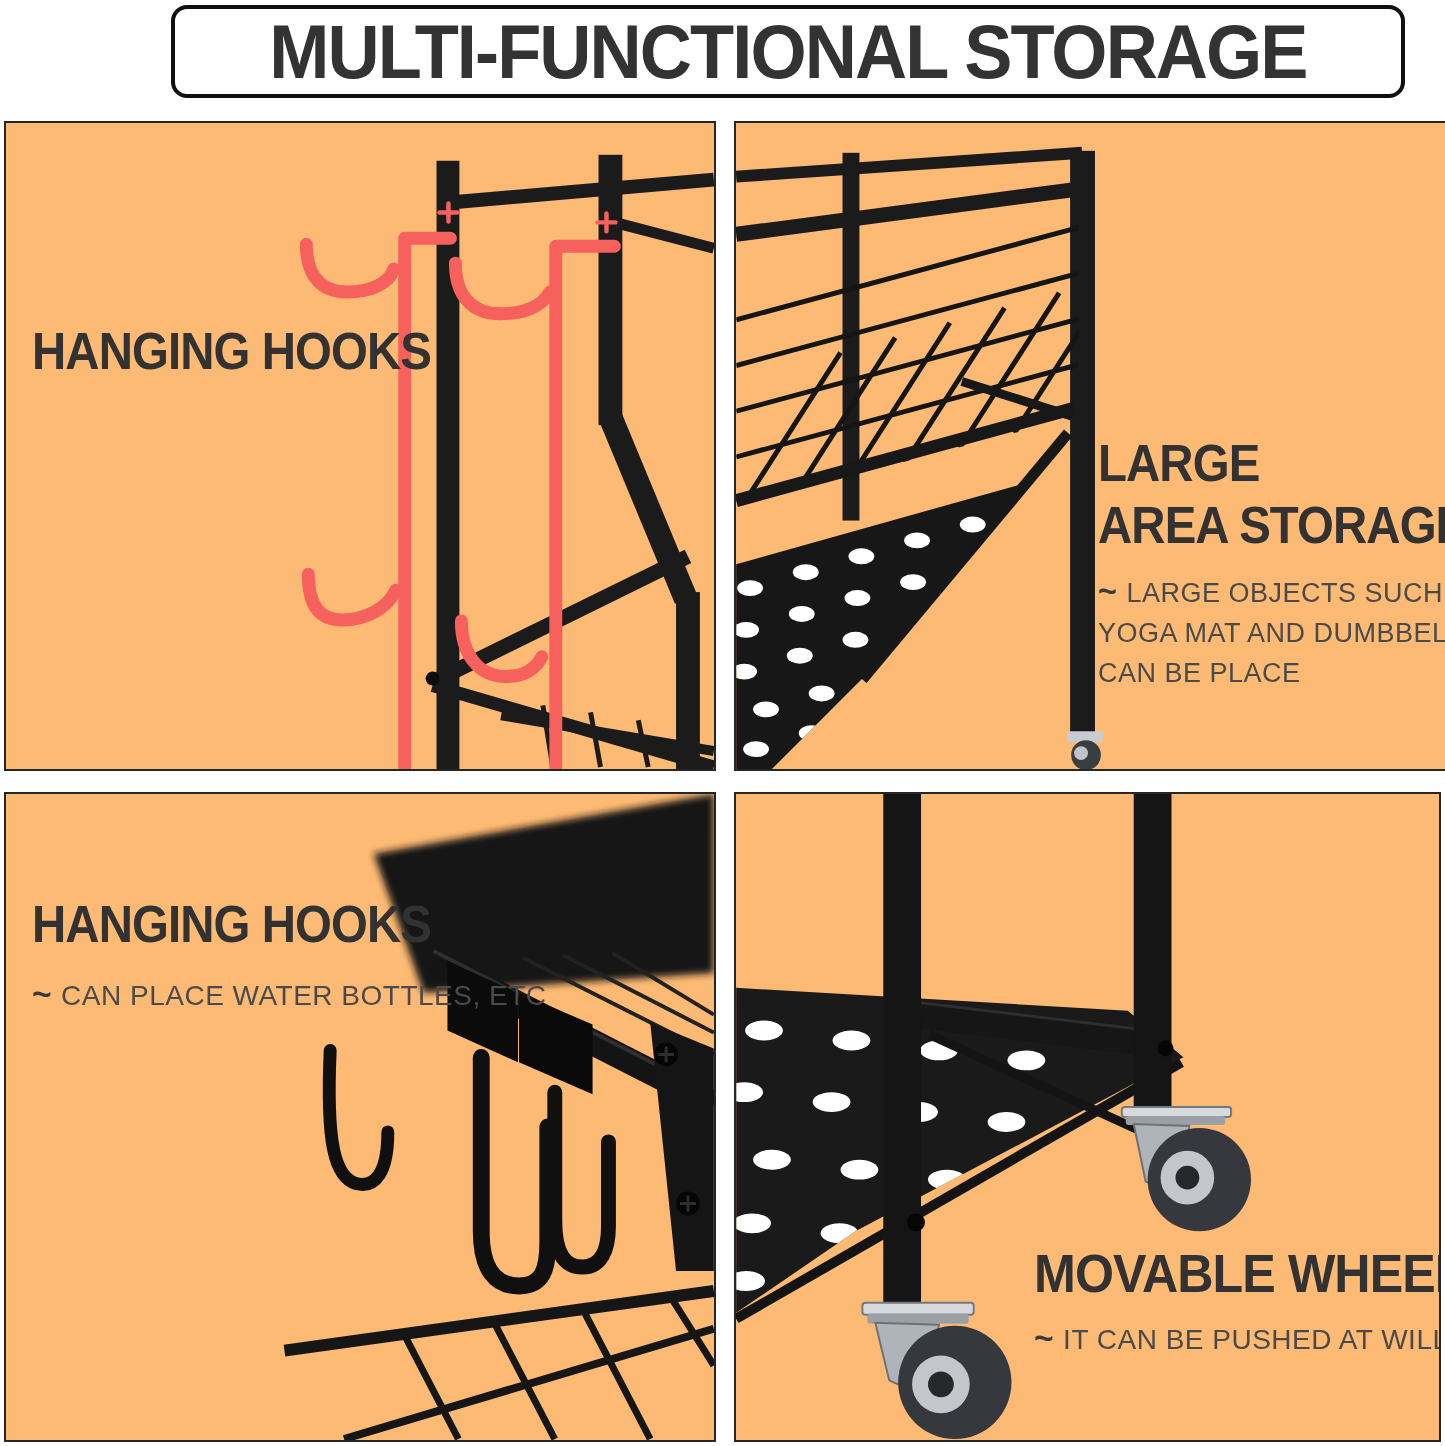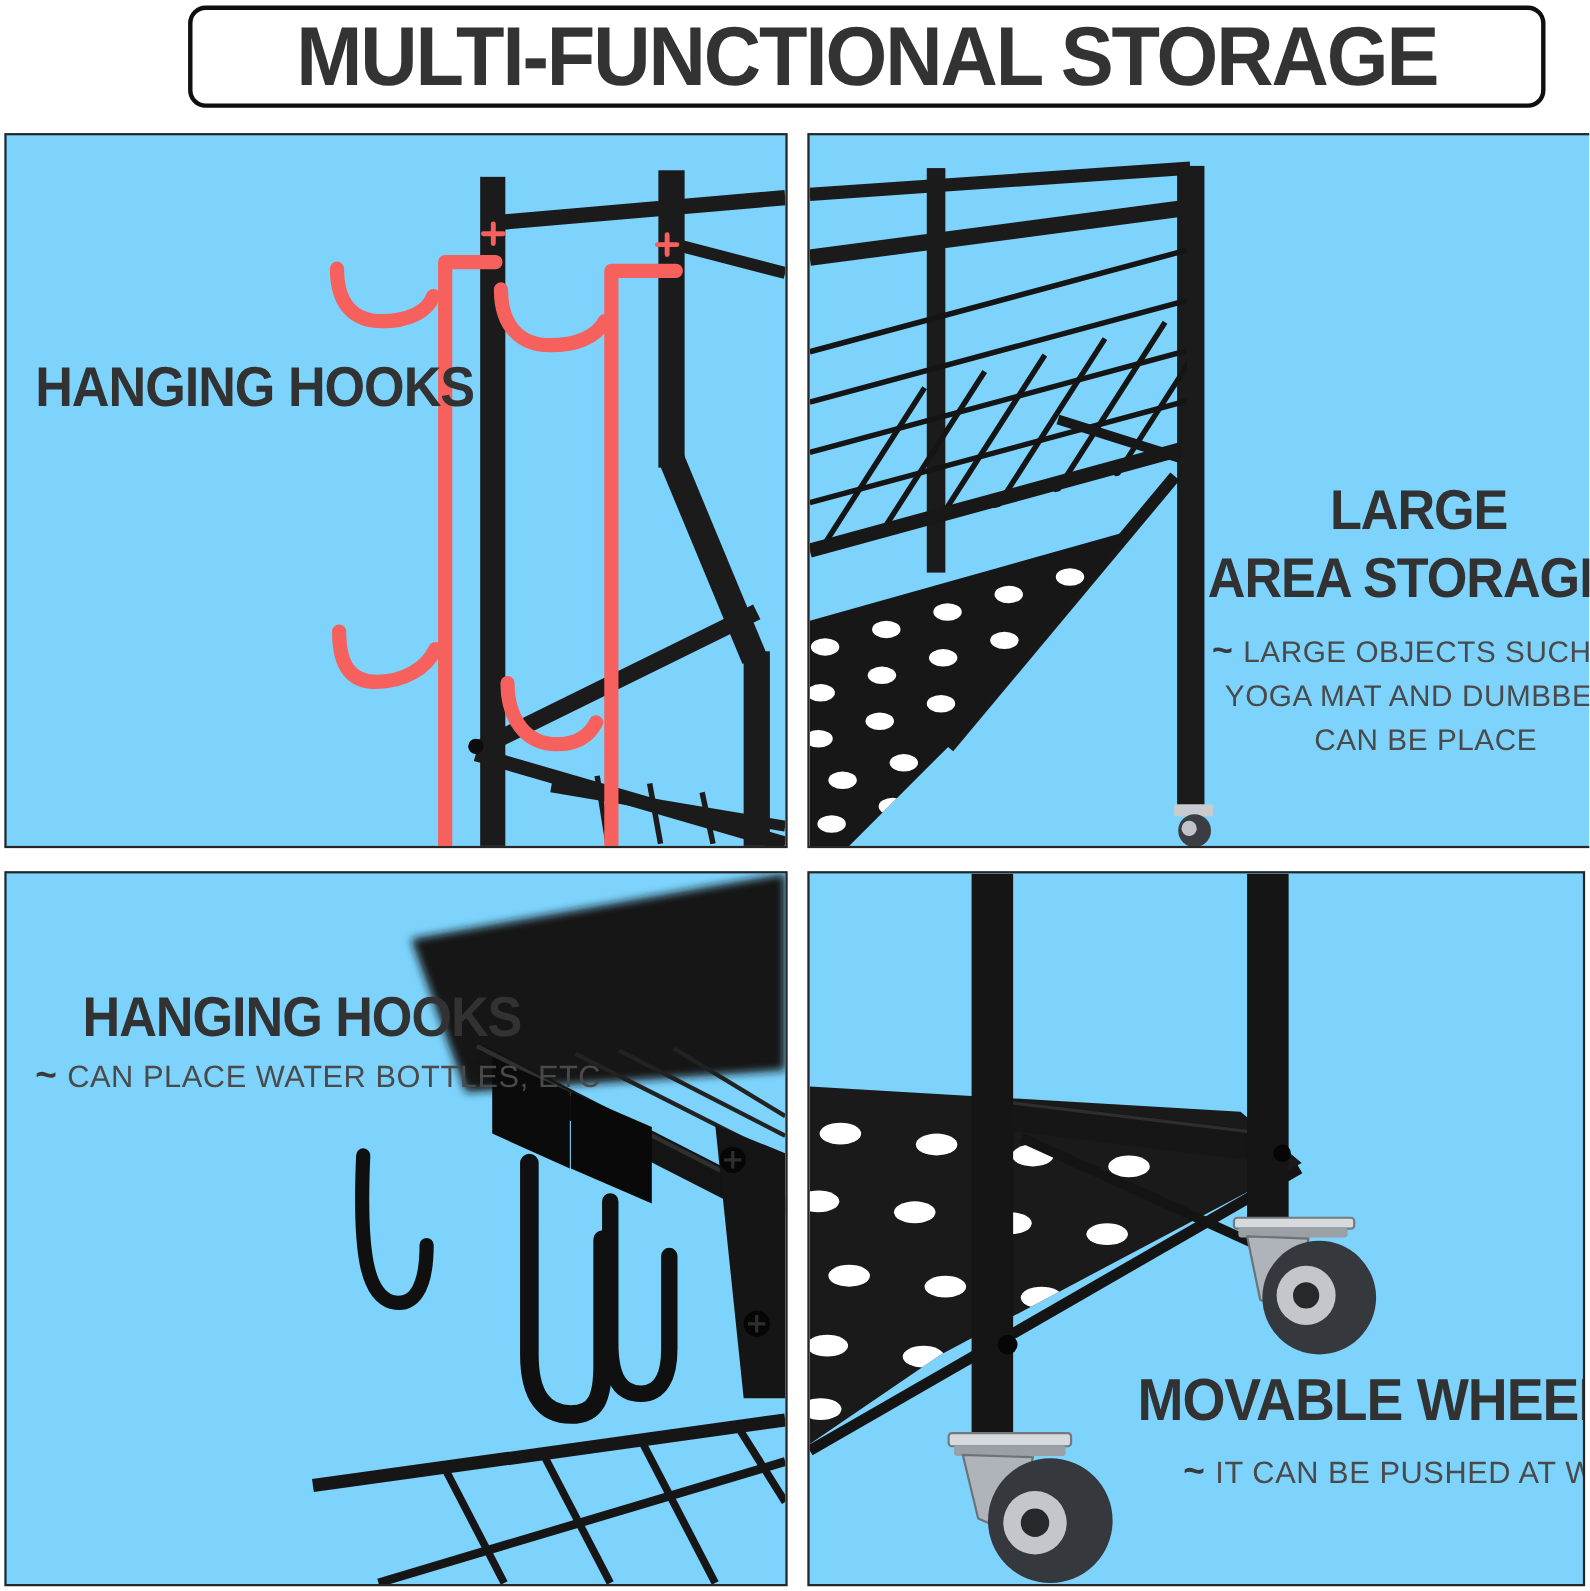--- a/index.html
+++ b/index.html
@@ -5,34 +5,34 @@
   html,body{margin:0;padding:0;background:#ffffff;}
   #stage{position:relative;width:1445px;height:1446px;background:#ffffff;overflow:hidden;
          font-family:"Liberation Sans", sans-serif;}
   
   .title-box{position:absolute;left:171px;top:5px;width:1234px;height:93px;
              border:4px solid #0f0f0f;border-radius:16px;box-sizing:border-box;
              display:flex;align-items:center;justify-content:center;background:#fff;}
   .title-text{font-size:76px;font-weight:bold;color:#333;letter-spacing:-2px;
               white-space:nowrap;transform:scaleX(.95);transform-origin:center;}
   
-  .panel{position:absolute;background:#7dd3fc;border:2px solid #262626;box-sizing:border-box;overflow:hidden;text-align:center;}
+  .panel{position:absolute;background:#fdba74;border:2px solid #262626;box-sizing:border-box;overflow:hidden;}
   #panel-tl{left:4px;top:121px;width:712px;height:650px;}
   #panel-tr{left:734px;top:121px;width:779px;height:650px;}
   #panel-bl{left:4px;top:792px;width:712px;height:650px;}
   #panel-br{left:734px;top:792px;width:707px;height:650px;}
   .photo{position:absolute;left:0;top:0;}
   .txt{position:absolute;z-index:3;}
   .h1{font-size:51px;font-weight:bold;color:#323232;letter-spacing:-1px;line-height:62px;
       white-space:nowrap;display:inline-block;transform:scaleX(.93);transform-origin:left top;}
   .h1.big{font-size:54px;}
   .body-line{font-size:28px;color:#4a4a4a;letter-spacing:.5px;line-height:43px;white-space:nowrap;}
   .body-sm .body-line{font-size:27px;line-height:40px;}
   .tilde{font-weight:bold;color:#3a3a3a;font-size:1.2em;margin-right:9px;}
-  .gap-tl{margin-top:18px;} .gap-tr{margin-top:14px;} .gap-bl{} .gap-br{margin-top:12px;}
+  .gap-tl{margin-top:18px;} .gap-tr{margin-top:14px;} .gap-bl{margin-top:16px;} .gap-br{margin-top:12px;}
 </style>
 </head>
 <body>
 
 <div id="stage">
 
   <div class="title-box">
     <span class="title-text">MULTI-FUNCTIONAL STORAGE</span>
   </div>
 

